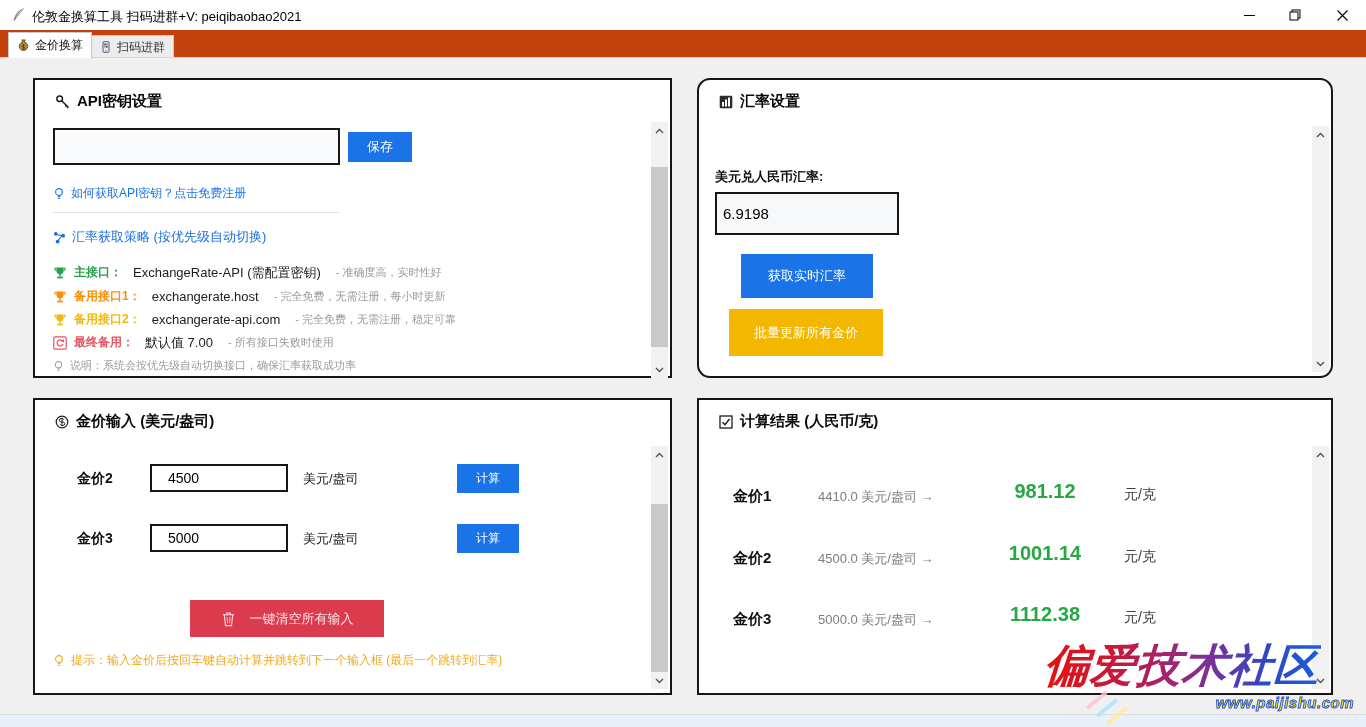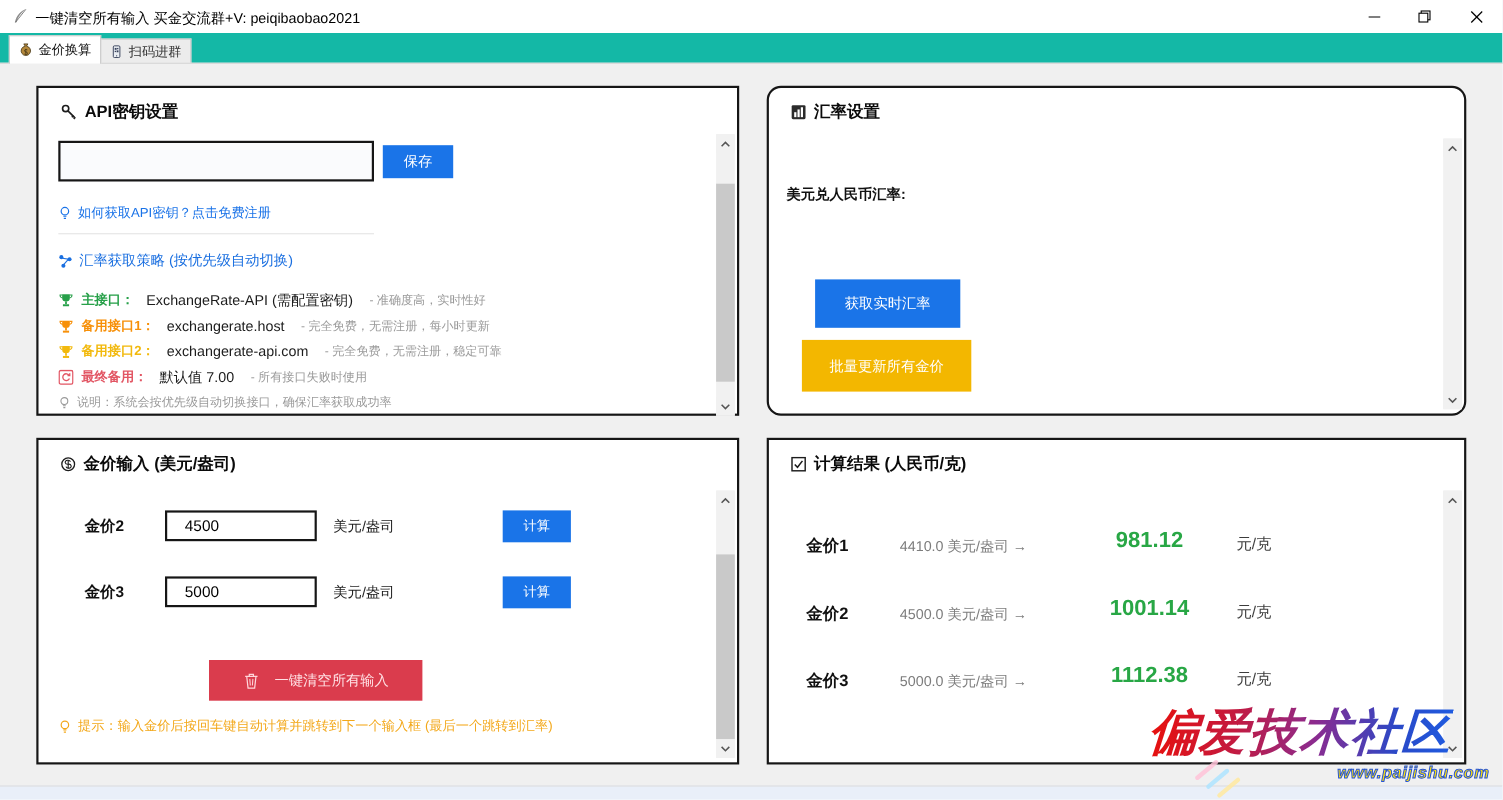--- a/index.html
+++ b/index.html
@@ -11,21 +11,21 @@
   }
 
   
   .titlebar { position:absolute; left:0; top:0; width:1366px; height:30px; background:#fff; }
   .title-icon { position:absolute; left:10px; top:7px; width:16px; height:16px; }
   .title-text { position:absolute; left:32px; top:8px; font-size:13px; color:#000; white-space:nowrap; }
   .win-btn { position:absolute; top:0; height:30px; width:46px; display:flex; align-items:center; justify-content:center; background:#fff; }
   .win-btn.min { left:1226px; } .win-btn.res { left:1272px; } .win-btn.cls { left:1319px; width:47px; }
 
   
-  .tabstrip { position:absolute; left:0; top:30px; width:1366px; height:28px; background:#14b8a6; }
+  .tabstrip { position:absolute; left:0; top:30px; width:1366px; height:28px; background:#c2410c; }
   .tab { position:absolute; display:flex; align-items:center; gap:5px; font-size:12px; padding:0 8px; white-space:nowrap; }
   .tab.active { left:8px; top:2px; height:26px; background:#fff; border:1px solid #c9c9c9; border-bottom:none; z-index:2; }
   .tab.inactive { left:91px; top:5px; height:23px; background:#ececec; border:1px solid #c9c9c9; border-bottom:none; color:#333; }
 
   
   .content { position:absolute; left:0; top:57px; width:1366px; height:657px; background:#f0f0f0; border-top:1px solid #d5d5d5; }
   .bottomstrip { position:absolute; left:0; top:714px; width:1366px; height:13px; background:#e9eff9; border-top:1px solid #dcdcdc; }
 
   .panel { position:absolute; background:#fff; border:2px solid #161616; }
   #panel-api    { left:33px;  top:78px;  width:639px; height:300px; }
@@ -115,21 +115,21 @@
 
 <div class="window">
 
   <div class="titlebar">
     <span class="title-icon">
       <svg width="16" height="16" viewBox="0 0 16 16">
         <path d="M13.5 1.5 C9.5 2.5 5 6.5 3.5 13.5 L4.8 13.5 C6.5 8 10 3.8 13.5 1.5 Z" fill="#8c8c8c"></path>
         <path d="M13.5 1.5 C11 4.5 8 8.5 4.2 13.2" stroke="#5a5a5a" stroke-width="0.7" fill="none"></path>
       </svg>
     </span>
-    <span class="title-text">一键清空所有输入 买金交流群+V: peiqibaobao2021</span>
+    <span class="title-text">伦敦金换算工具 扫码进群+V: peiqibaobao2021</span>
     <div class="win-btn min">
       <svg width="11" height="11" viewBox="0 0 11 11">
           <line x1="0" y1="5.5" x2="11" y2="5.5" stroke="#000" stroke-width="1"></line>
         </svg>
     </div>
     <div class="win-btn res">
       <svg width="12" height="12" viewBox="0 0 12 12">
         <rect x="3" y="1" width="8" height="8" fill="none" stroke="#000" stroke-width="1"></rect>
         <rect x="1" y="3" width="8" height="8" fill="#fff" stroke="#000" stroke-width="1"></rect>
       </svg>
@@ -300,20 +300,21 @@
           <rect x="0.7" y="0.7" width="12.6" height="12.6" rx="1.2" fill="#2b2b2b"></rect>
           <rect x="3" y="7" width="2" height="4.5" fill="#fff"></rect>
           <rect x="6" y="4.5" width="2" height="7" fill="#fff"></rect>
           <rect x="9" y="2.5" width="2" height="9" fill="#fff"></rect>
         </svg>
       </span>
       <span>汇率设置</span>
     </div>
 
     <div class="rate-label">美元兑人民币汇率:</div>
+    <input class="rate-input" type="text" value="6.9198" style="">
     <button class="btn batch-btn">批量更新所有金价</button>
     <button class="btn fetch-btn">获取实时汇率</button>
 
     <div class="vscroll" style="top:46px;height:246px">
       <span class="vs-arrow up">
         <svg width="9" height="6" viewBox="0 0 9 6">
             <polyline points="1,5 4.5,1.5 8,5" fill="none" stroke="#555" stroke-width="1.4"></polyline>
           </svg>
       </span>
       <span class="vs-arrow down">

